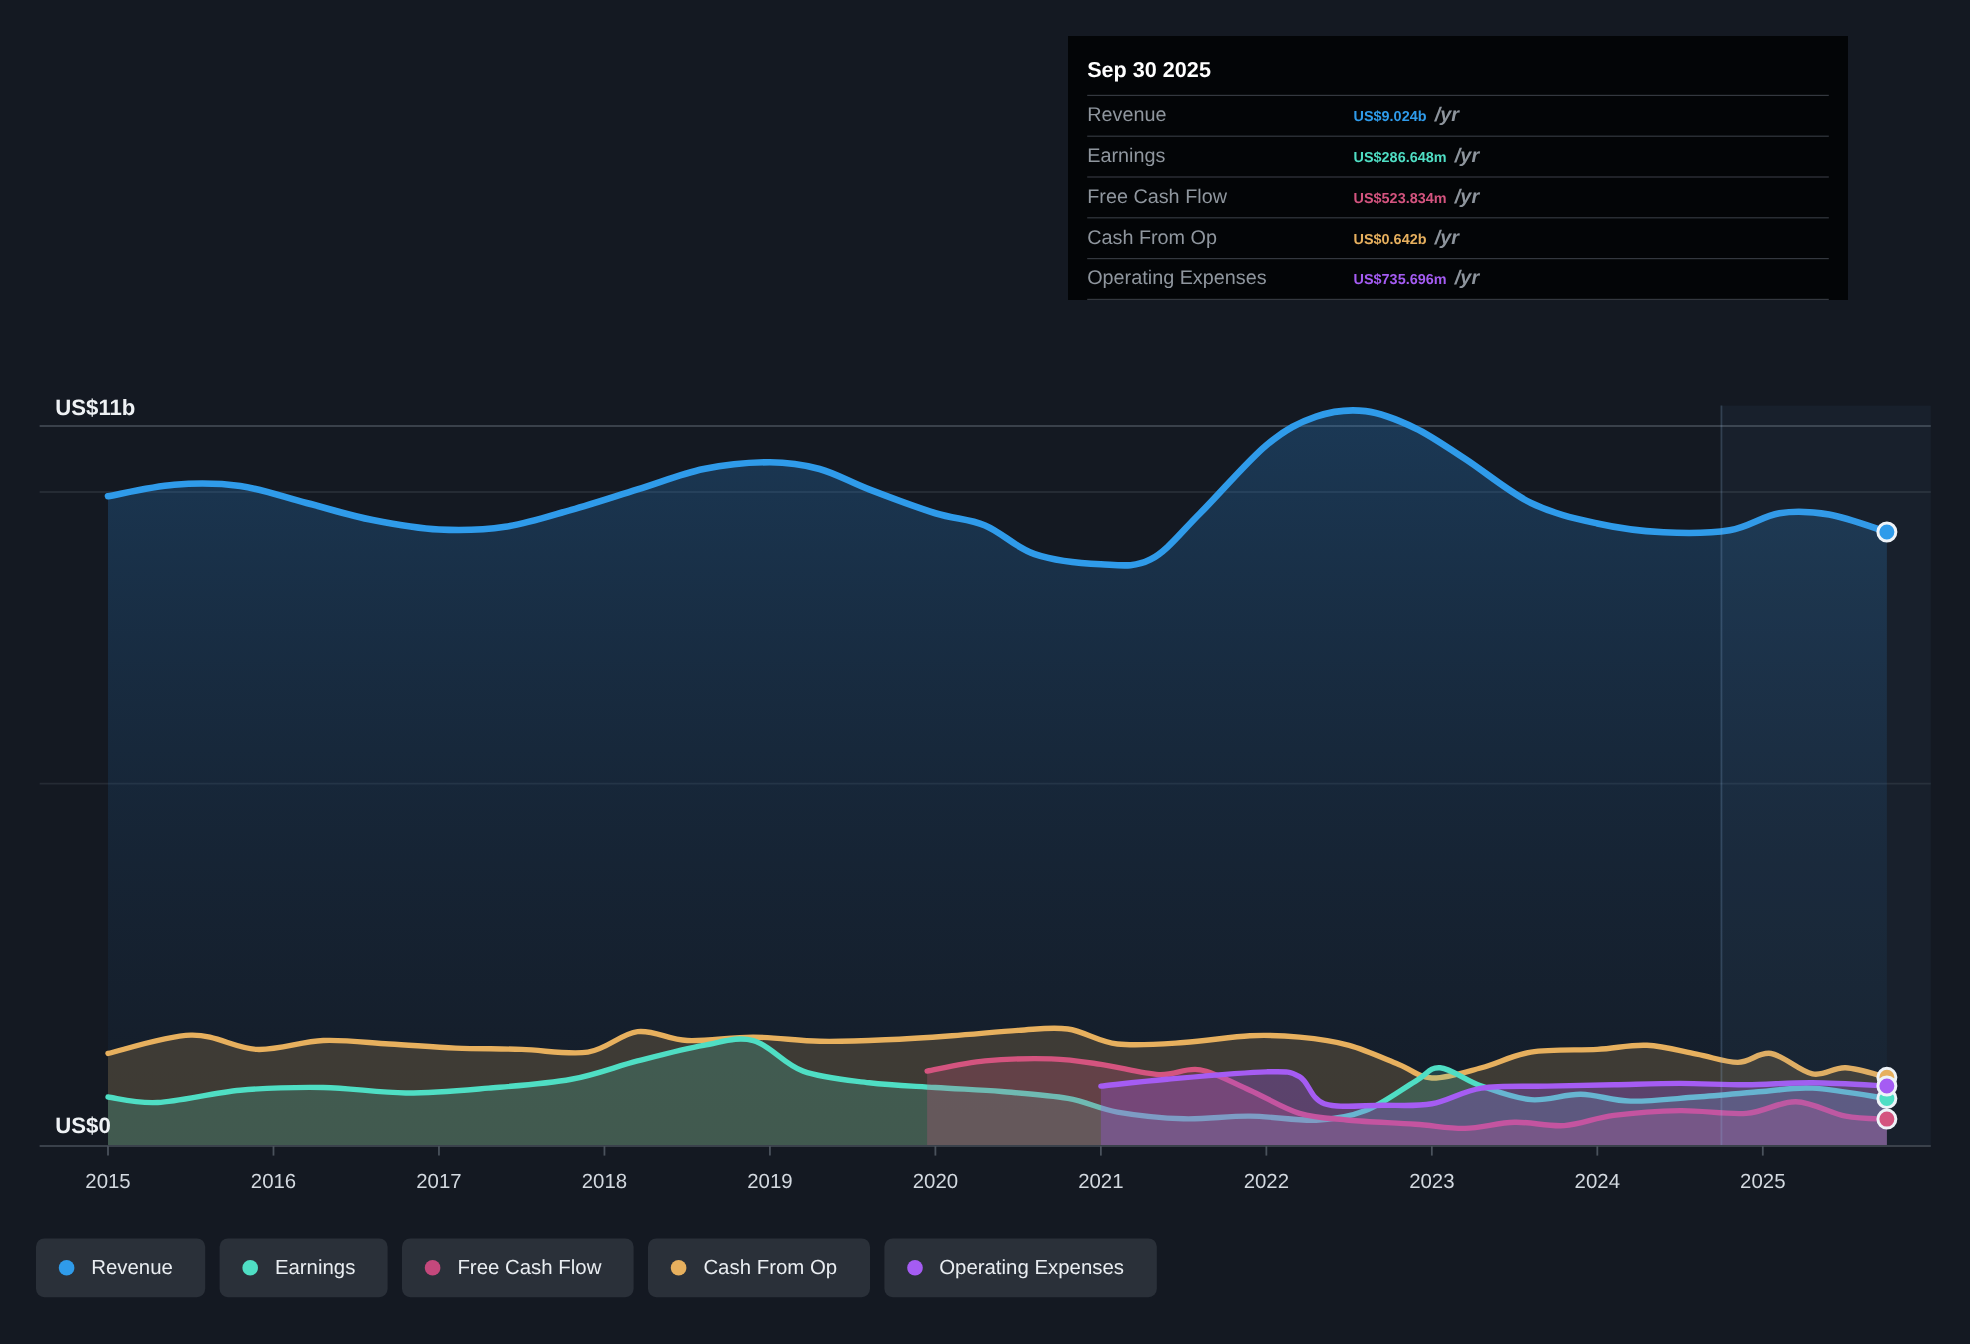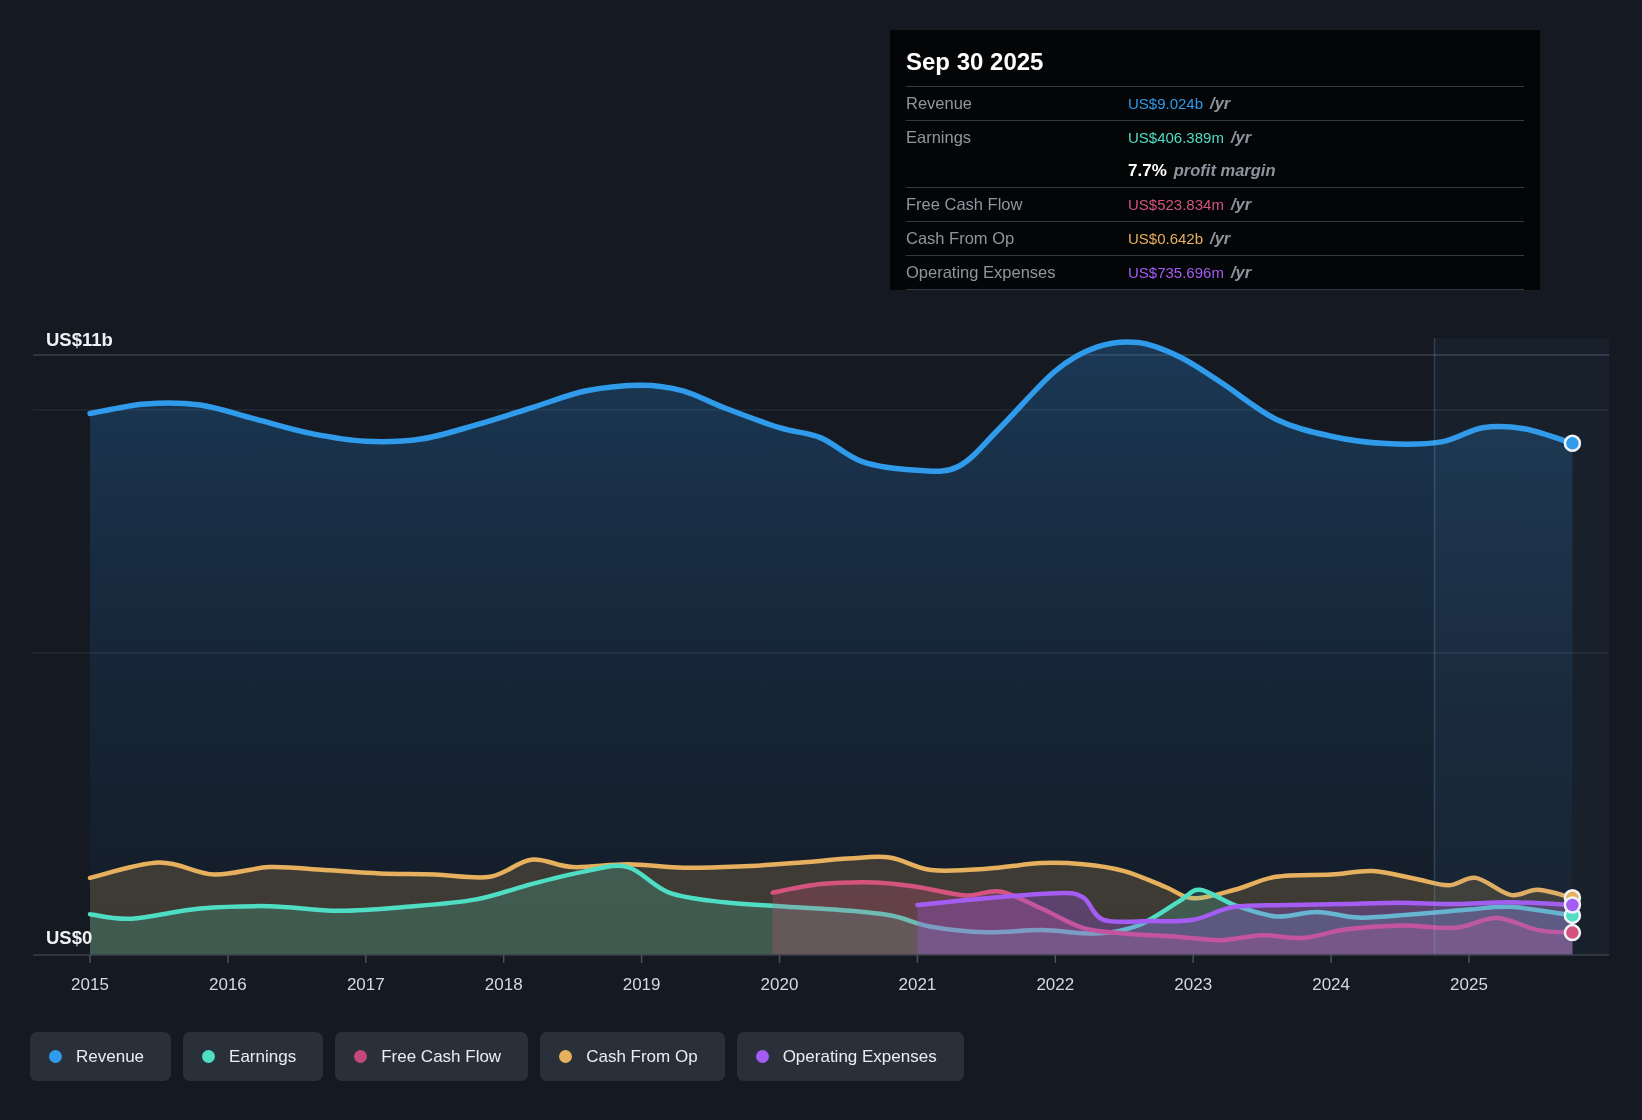--- a/index.html
+++ b/index.html
@@ -3,26 +3,26 @@
 <meta charset="utf-8">
 <style>
   html,body{margin:0;padding:0;background:#141922;width:1642px;height:1120px;overflow:hidden;
     font-family:"Liberation Sans", sans-serif;-webkit-font-smoothing:antialiased;}
   .stage{position:relative;width:1642px;height:1120px;background:#141922;}
   
   #chart-svg{position:absolute;left:0;top:0;}
   
   .tooltip{position:absolute;left:890px;top:30px;width:650px;background:#030507;
     padding:10px 0 0 0;box-sizing:border-box;z-index:5;}
-  .tooltip .t-title{font-size:24px;font-weight:bold;color:#ffffff;padding:8px 16px 10px 16px;}
+  .tooltip .t-title{font-size:18px;font-weight:bold;color:#ffffff;padding:8px 16px 10px 16px;}
   .t-row{display:flex;align-items:center;margin:0 16px;padding:6px 0;min-height:21px;}
   .t-row.sep{border-top:1px solid #34383f;}
   .t-row.last{border-bottom:1px solid #34383f;}
   .t-label{width:222px;flex:none;font-size:16.5px;color:#8f969e;}
-  .t-val{font-size:15px;font-weight:normal;}
+  .t-val{font-size:12px;font-weight:bold;}
   .t-suffix{font-size:16.5px;font-weight:bold;color:#8d949c;margin-left:7px;font-style:italic;}
   .t-margin-pct{color:#ffffff;font-size:17px;font-weight:bold;}
   
   .legend{position:absolute;left:30px;top:1032px;display:flex;gap:12px;z-index:4;}
   .legend-pill{display:flex;align-items:center;gap:14px;height:49px;padding:0 27px 0 19px;
     background:#2a3039;border-radius:7px;cursor:pointer;}
   .legend-dot{width:13px;height:13px;border-radius:50%;flex:none;}
   .legend-label{font-size:17px;color:#e9edf1;}
 </style>
 </head>
@@ -88,29 +88,24 @@
     <div class="t-title">Sep 30 2025</div>
 
     <div class="t-row sep">
       <div class="t-label">Revenue</div>
       <div class="t-val" style="color: rgb(47, 155, 234);">US$9.024b</div>
       <div class="t-suffix">/yr</div>
     </div>
 
     <div class="t-row sep">
       <div class="t-label">Earnings</div>
-      <div class="t-val" style="color: rgb(79, 222, 196);">US$406.389m</div>
+      <div class="t-val" style="color: rgb(79, 222, 196);">US$286.648m</div>
       <div class="t-suffix">/yr</div>
     </div>
 
-    <div class="t-row">
-      <div class="t-label"></div>
-      <div class="t-margin-pct">7.7%</div>
-      <div class="t-suffix">profit margin</div>
-    </div>
 
     <div class="t-row sep">
       <div class="t-label">Free Cash Flow</div>
       <div class="t-val" style="color: rgb(212, 84, 127);">US$523.834m</div>
       <div class="t-suffix">/yr</div>
     </div>
 
     <div class="t-row sep">
       <div class="t-label">Cash From Op</div>
       <div class="t-val" style="color: rgb(231, 176, 94);">US$0.642b</div>

